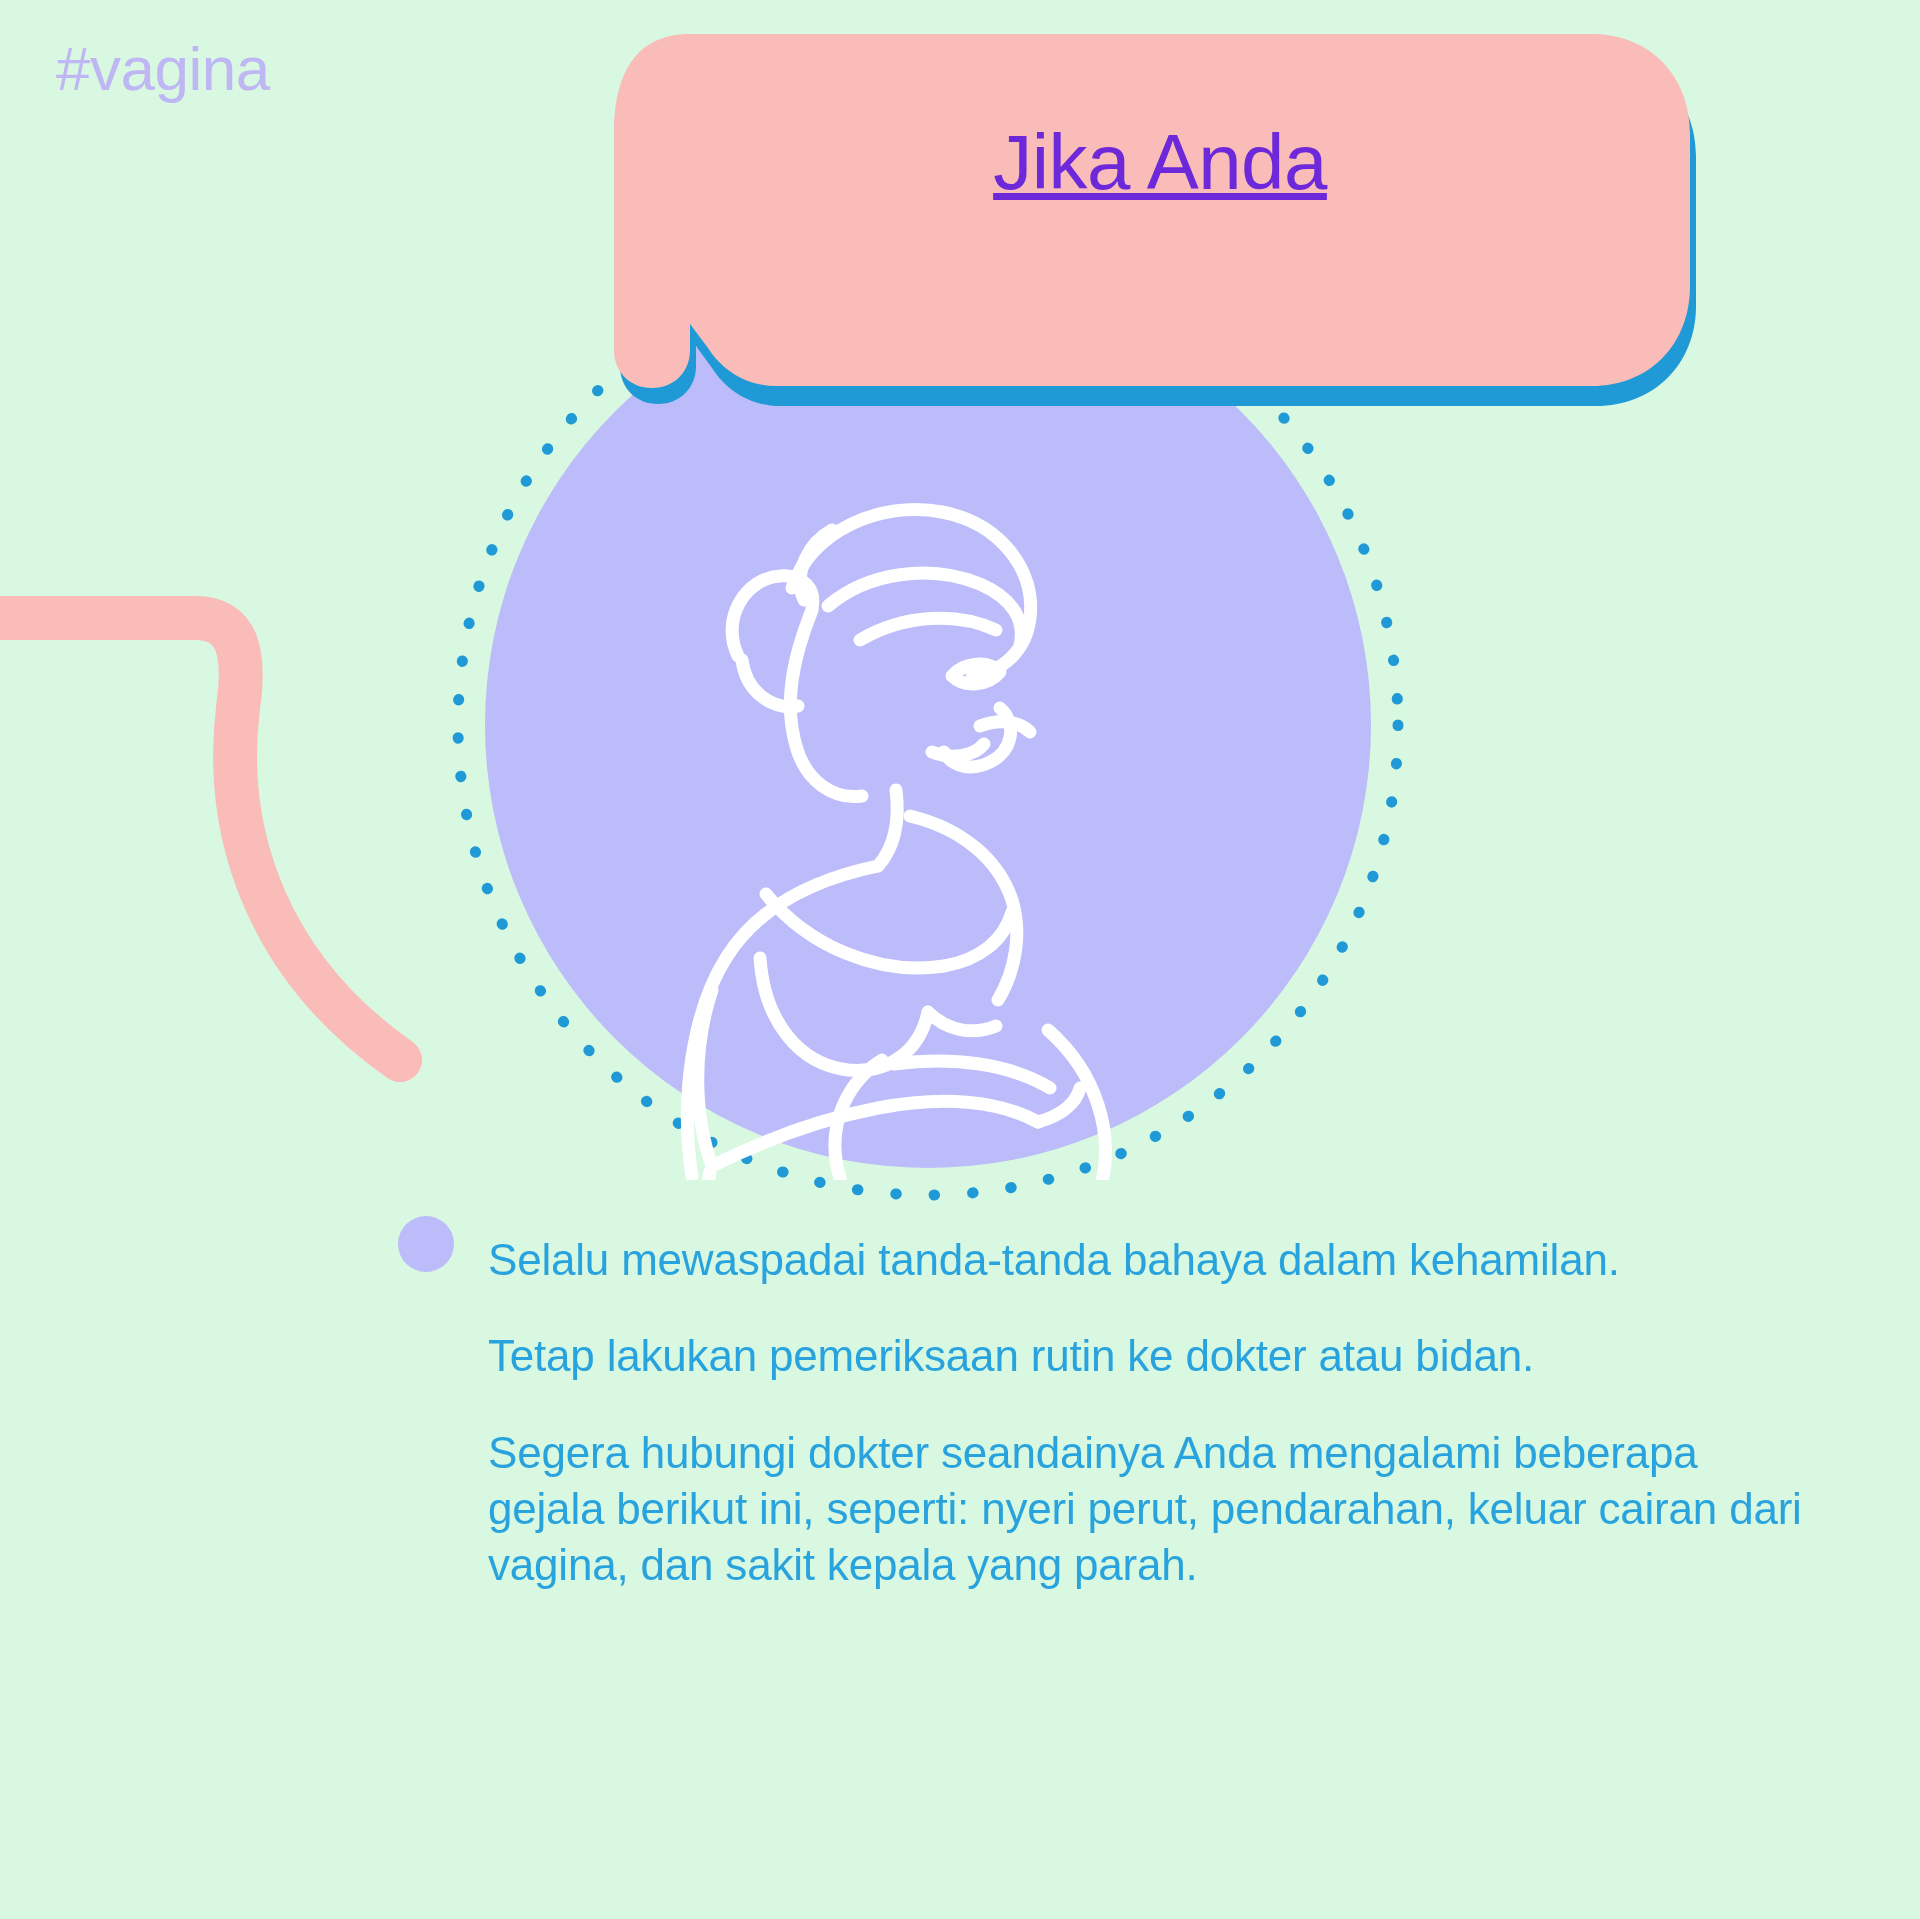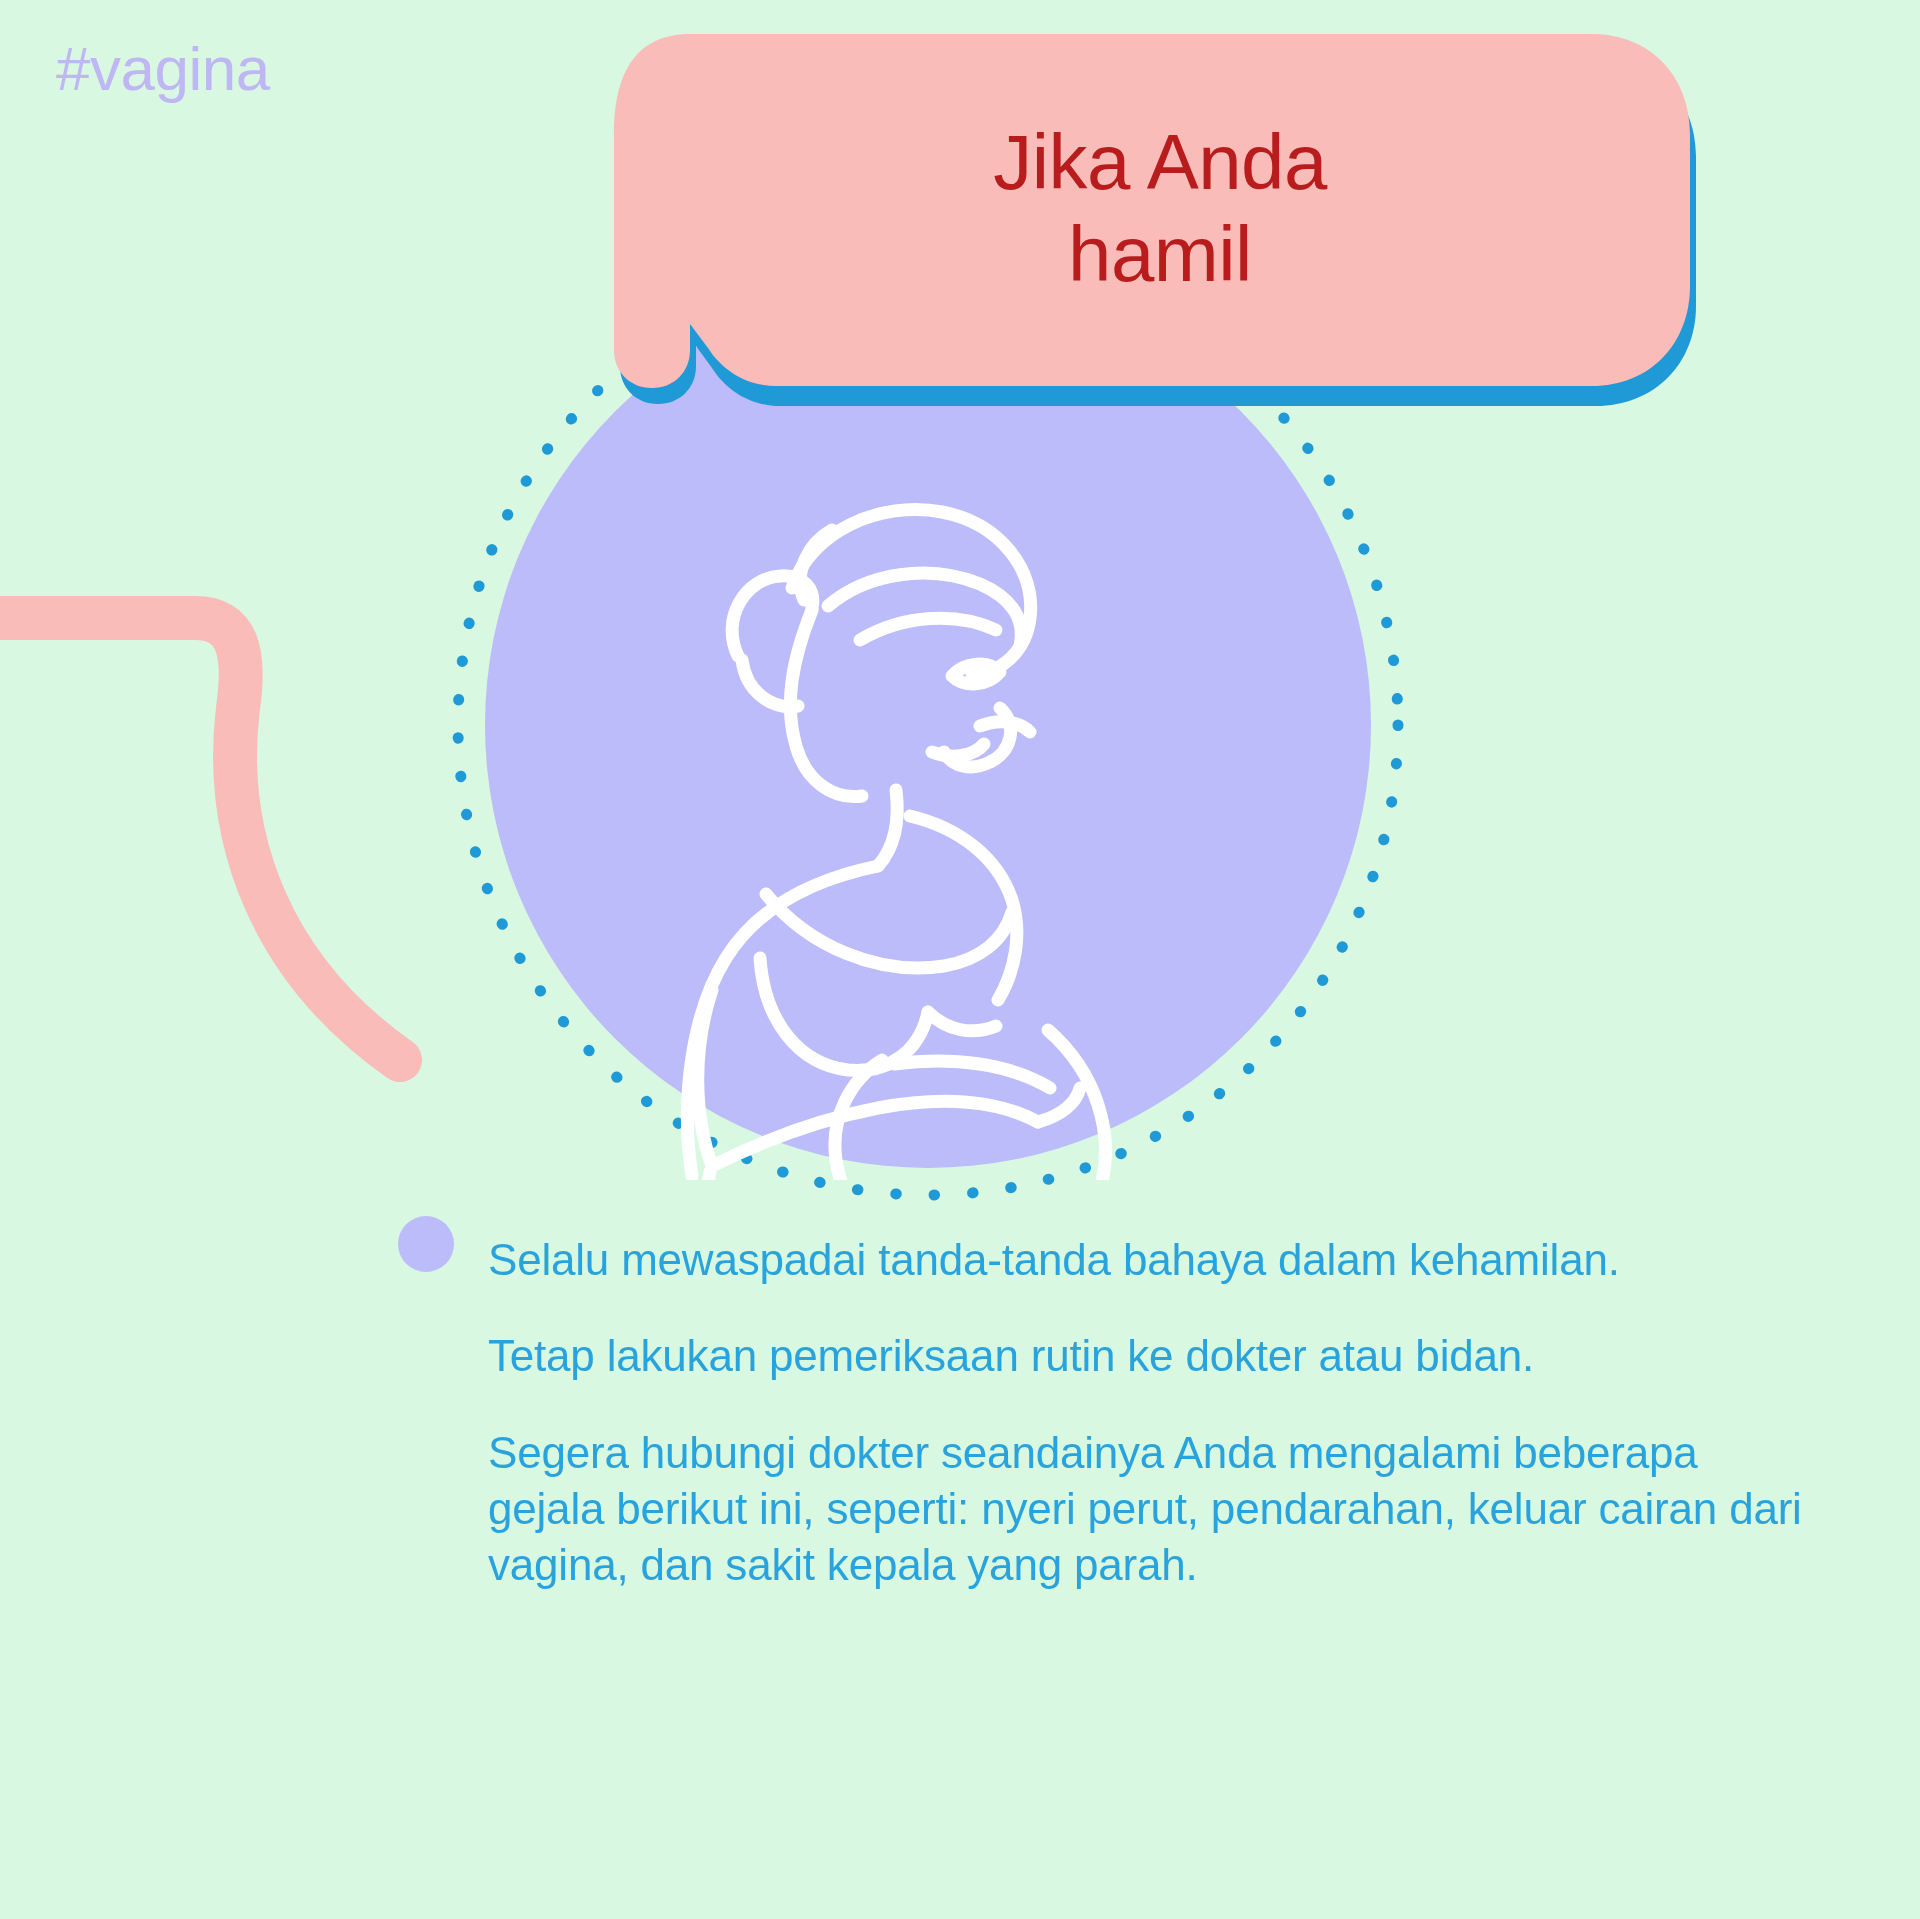--- a/index.html
+++ b/index.html
@@ -79,25 +79,26 @@
     width: 1120px;
     height: 420px;
   }
   .bubble-svg { position: absolute; inset: 0; width: 100%; height: 100%; }
   .bubble-text {
     position: absolute;
     left: 130px;
     top: 82px;
     width: 860px;
     text-align: center;
-    color: #b91c1c;
+    color: #6d28d9;
     font-size: 78px;
     line-height: 1.18;
     font-weight: 400;
     letter-spacing: -0.5px;
+    text-decoration: underline;
   }
   .bubble-text span { display: block; }
 
   
   .bullet-dot {
     position: absolute;
     left: 398px;
     top: 1216px;
     width: 56px;
     height: 56px;
@@ -220,21 +221,20 @@
                C 146 352 122 336 108 314
                L 90 290
                L 90 316
                C 90 338 74 354 52 354
                C 30 354 14 338 14 316
                L 14 100
                C 14 42 34 0 90 0 Z" fill="#f9bcb9"></path>
     </svg>
     <div class="bubble-text">
       <span>Jika Anda</span>
-      <span>hamil</span>
     </div>
   </div>
 
   <div class="bullet-dot"></div>
 
   <div class="body-copy">
     <p>Selalu mewaspadai tanda-tanda bahaya dalam kehamilan.</p>
     <p>Tetap lakukan pemeriksaan rutin ke dokter atau bidan.</p>
     <p>Segera hubungi dokter seandainya Anda mengalami beberapa gejala berikut ini, seperti: nyeri perut, pendarahan, keluar cairan dari vagina, dan sakit kepala yang parah.</p>
   </div>

